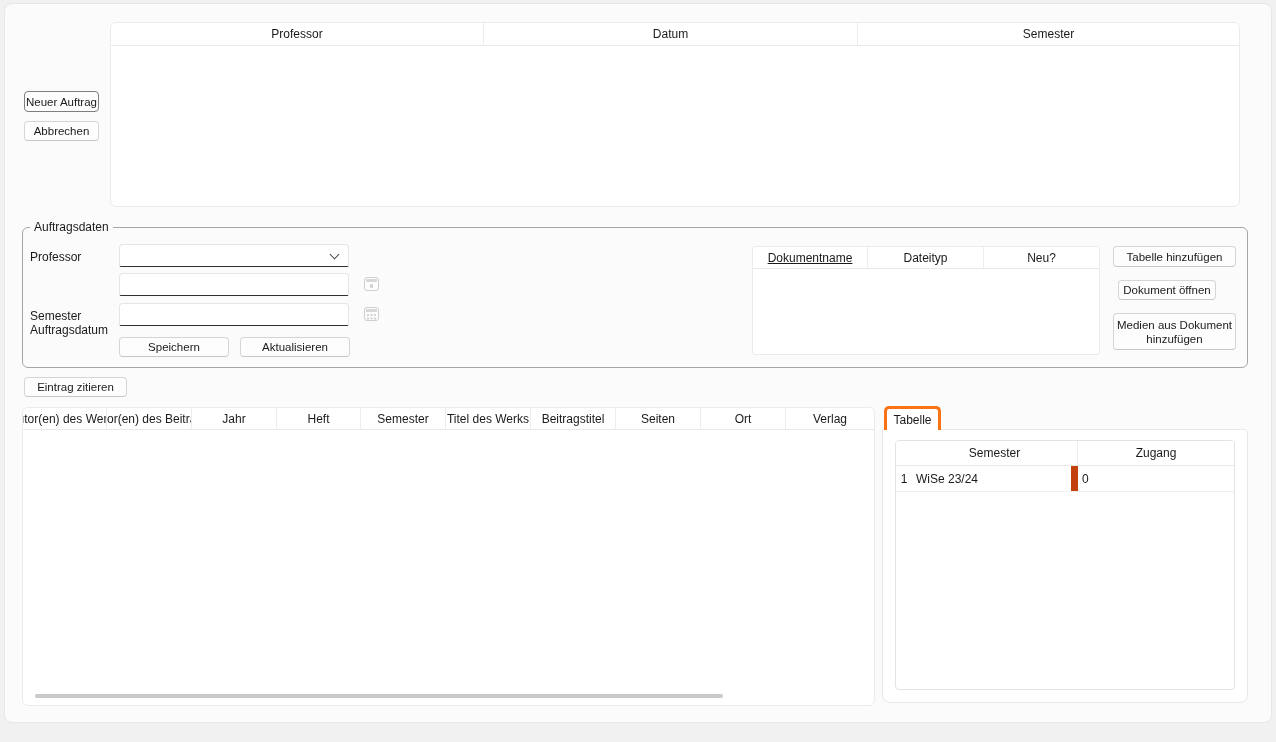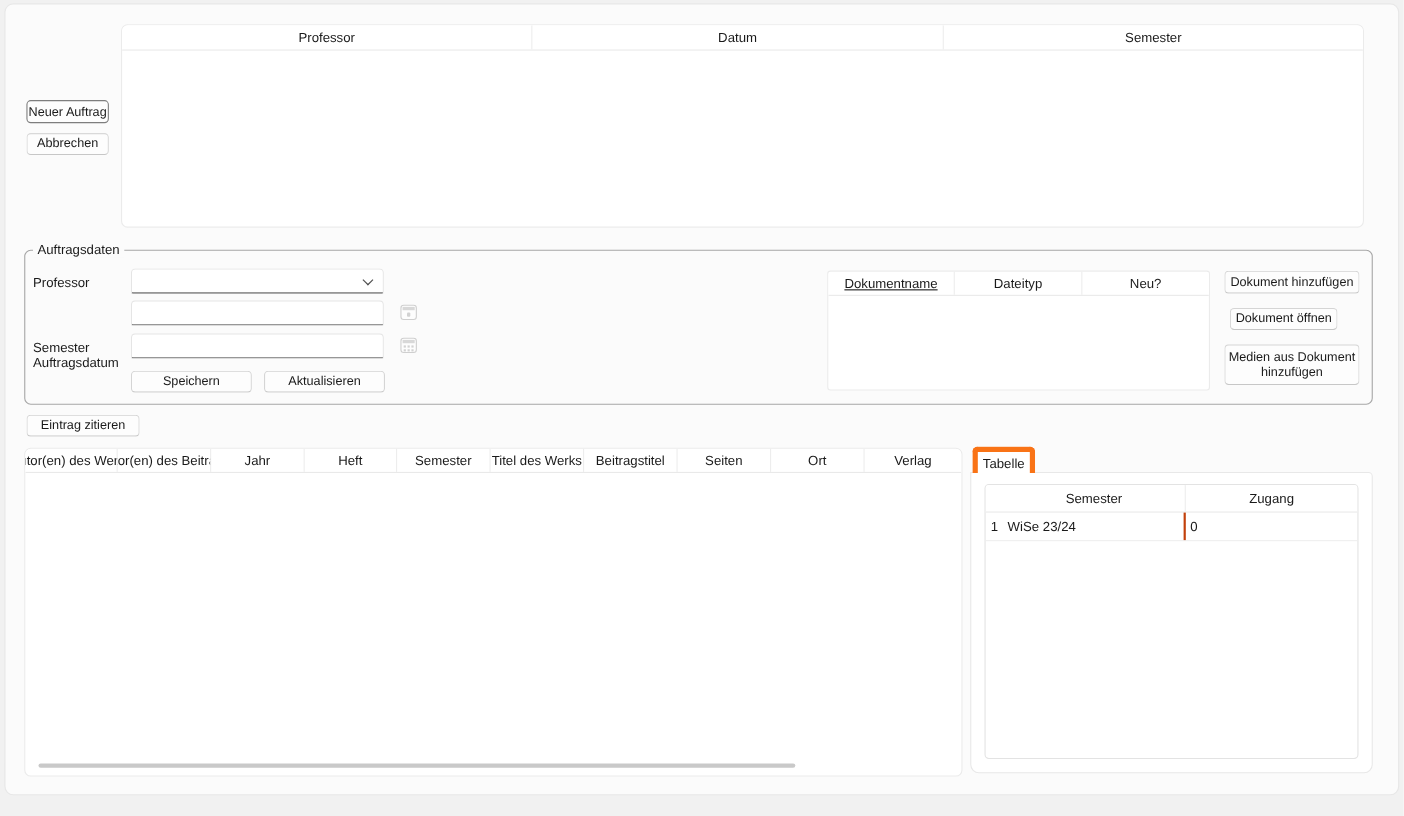--- a/index.html
+++ b/index.html
@@ -112,21 +112,21 @@
     font-size:12px;
   }
 
   .form-label { position:absolute; font-size:12px; white-space:nowrap; }
 
   
   .tab {
     position:absolute;
     display:flex; align-items:center; justify-content:center;
     font-size:12px;
-    border:5px solid #f97316;
+    border:3px solid #f97316;
     border-radius:5px 5px 0 0;
     cursor:default;
   }
   .tab.active { background:#ffffff; border-bottom:none; z-index:3; }
   .tab.inactive { background:#ededed; border-color:#dedede; z-index:1; }
 
   .scroll-thumb {
     position:absolute;
     background:#c9c9c9;
     border-radius:2px;
@@ -182,21 +182,21 @@
 
 <div class="abs grid" style="left:752px; top:246px; width:348px; height:109px; border-radius:3px;">
   <div class="grid-header" style="height:22px;">
     <div class="hcell" style="width:115px;text-decoration:underline;">Dokumentname</div>
     <div class="hcell" style="width:116px;">Dateityp</div>
     <div class="hcell" style="flex:1;">Neu?</div>
   </div>
   <div style="height:86px;"></div>
 </div>
 
-<div class="btn" style="left:1113px; top:246px; width:123px; height:21px;">Dokument hinzufügen</div>
+<div class="btn" style="left:1113px; top:246px; width:123px; height:21px;">Tabelle hinzufügen</div>
 <div class="btn" style="left:1118px; top:280px; width:98px; height:20px;">Dokument öffnen</div>
 <div class="btn" style="left:1113px; top:313px; width:123px; height:37px; white-space:normal; text-align:center; line-height:14px; padding:2px;">Medien aus Dokument hinzufügen</div>
 
 <div class="btn" style="left:24px; top:377px; width:103px; height:20px;">Eintrag zitieren</div>
 
 <div class="abs grid" style="left:22px; top:407px; width:853px; height:299px;">
   <div class="grid-header" style="height:22px;">
     <div class="hcell" style="width:84px;">Autor(en) des Werks</div>
     <div class="hcell" style="width:85px;">Autor(en) des Beitrags</div>
     <div class="hcell" style="width:85px;">Jahr</div>
@@ -218,16 +218,16 @@
 <div class="abs" style="left:882px; top:429px; width:366px; height:274px; background:#ffffff; border:1px solid #e8e8e8; border-radius:0 4px 8px 8px; z-index:2;"></div>
 
 <div class="abs grid" style="left:895px; top:440px; width:340px; height:250px; border-radius:4px; border-color:#e3e3e3; z-index:2;">
   <div class="grid-header" style="height:25px;">
     <div class="hcell" style="width:16px; border-right:none;"></div>
     <div class="hcell" style="width:166px;">Semester</div>
     <div class="hcell" style="flex:1;">Zugang</div>
   </div>
   <div class="stats-row">
     <div style="width:16px; text-align:center;">1</div>
-    <div style="width:166px; padding-left:4px; border-right:2px solid #c2410c; height:100%; display:flex; align-items:center;">WiSe 23/24</div>
+    <div style="width:166px; padding-left:4px; border-right:7px solid #c2410c; height:100%; display:flex; align-items:center;">WiSe 23/24</div>
     <div style="flex:1; padding-left:4px; height:100%; display:flex; align-items:center;">0</div>
   </div>
 </div>
 
 </body></html>

